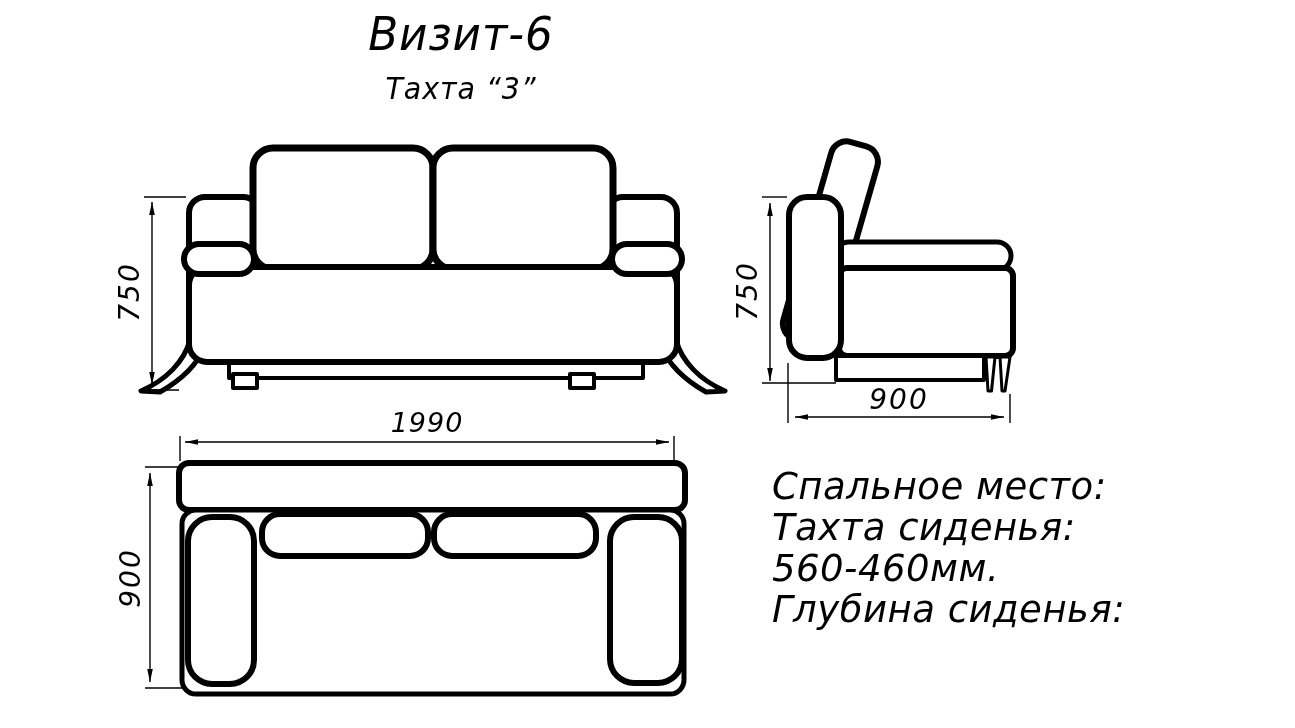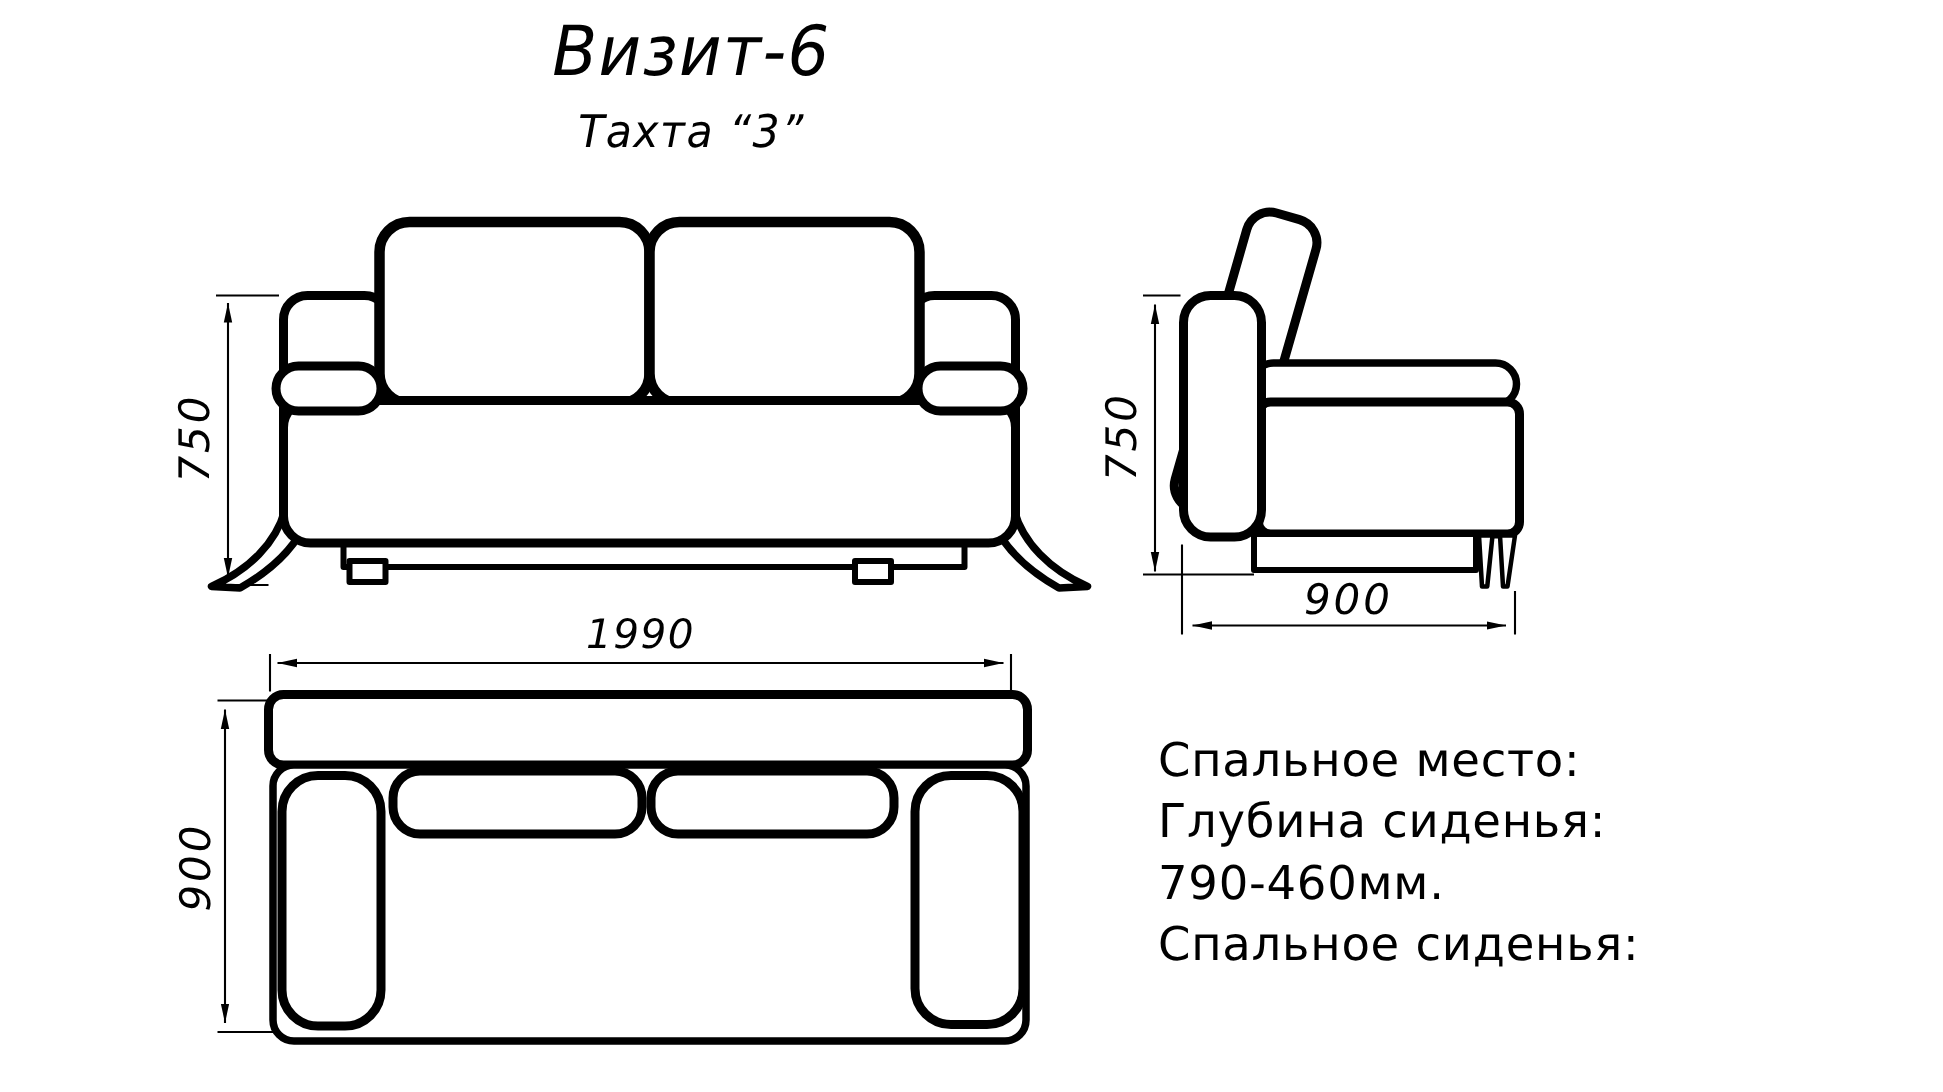--- a/index.html
+++ b/index.html
@@ -40,23 +40,23 @@
   }
   .title {
     font-style: italic; font-size: 46px; line-height: 52px;
     letter-spacing: 1px; white-space: nowrap;
   }
   .subtitle {
     font-style: italic; font-size: 30px; line-height: 34px;
     margin-top: 12px; letter-spacing: 1px; white-space: nowrap;
   }
   .specs {
-    position:absolute; left:772px; top:487px; width:420px;
+    position:absolute; left:772px; top:466px; width:420px;
     color:var(--line-color);
-    font-size: 31px; line-height: 41px;
+    font-style: italic; font-size: 37px; line-height: 41px;
     letter-spacing: 0.5px;
   }
   .specs div { white-space: nowrap; }
 </style>
 </head>
 <body>
 
 <div class="page">
 
   <svg class="drawing" width="1295" height="728" viewBox="0 0 1295 728">
@@ -129,18 +129,18 @@
     </g>
   </svg>
 
   <div class="titleblock">
     <div class="title">Визит-6</div>
     <div class="subtitle">Тахта “3”</div>
   </div>
 
   <div class="specs">
     <div>Спальное место:</div>
+    <div>Тахта сиденья:</div>
+    <div>560-460мм.</div>
     <div>Глубина сиденья:</div>
-    <div>790-460мм.</div>
-    <div>Спальное сиденья:</div>
   </div>
 
 </div>
 
 </body></html>

